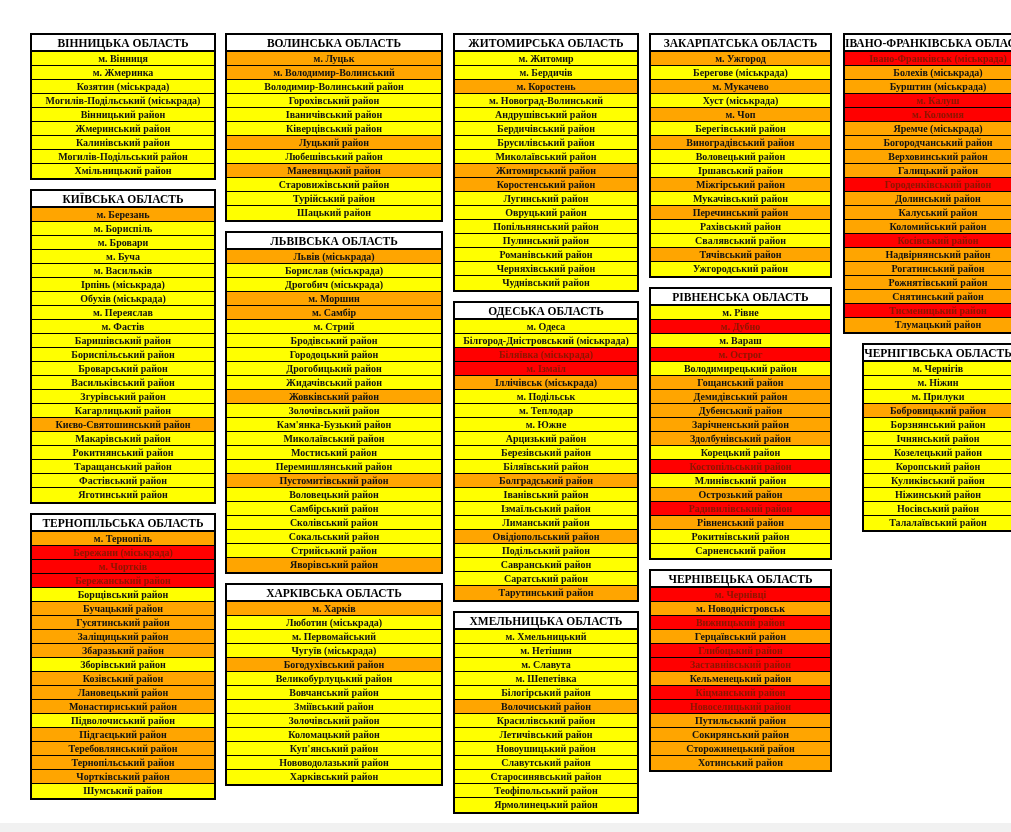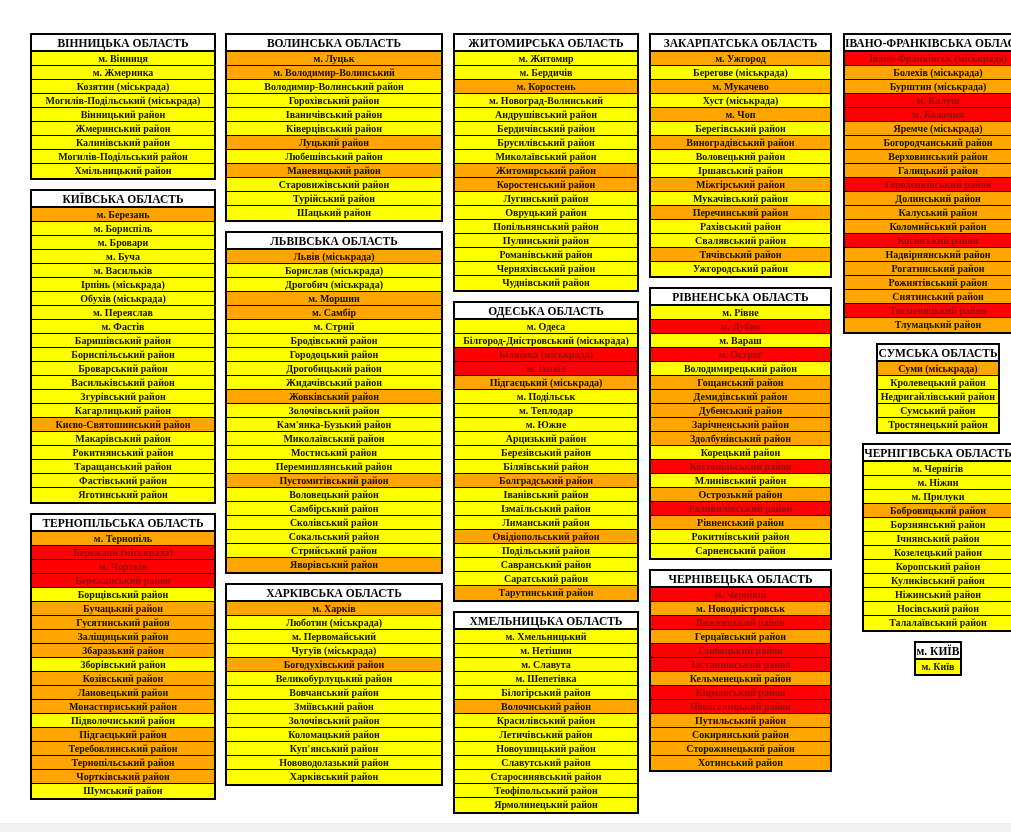--- a/index.html
+++ b/index.html
@@ -200,21 +200,21 @@
         <div class="row level-yellow">Романівський район</div>
         <div class="row level-yellow">Черняхівський район</div>
         <div class="row level-yellow">Чуднівський район</div>
       </div>
       <div class="oblast-table">
         <div class="oblast-header">ОДЕСЬКА ОБЛАСТЬ</div>
         <div class="row level-yellow">м. Одеса</div>
         <div class="row level-yellow">Білгород-Дністровський (міськрада)</div>
         <div class="row level-red">Біляївка (міськрада)</div>
         <div class="row level-red">м. Ізмаїл</div>
-        <div class="row level-orange">Підгаєцький (міськрада)</div>
+        <div class="row level-orange">Іллічівськ (міськрада)</div>
         <div class="row level-yellow">м. Подільськ</div>
         <div class="row level-yellow">м. Теплодар</div>
         <div class="row level-yellow">м. Южне</div>
         <div class="row level-yellow">Арцизький район</div>
         <div class="row level-yellow">Березівський район</div>
         <div class="row level-yellow">Біляївський район</div>
         <div class="row level-orange">Болградський район</div>
         <div class="row level-yellow">Іванівський район</div>
         <div class="row level-yellow">Ізмаїльський район</div>
         <div class="row level-yellow">Лиманський район</div>
@@ -317,41 +317,29 @@
         <div class="row level-orange">Коломийський район</div>
         <div class="row level-red">Косівський район</div>
         <div class="row level-orange">Надвірнянський район</div>
         <div class="row level-orange">Рогатинський район</div>
         <div class="row level-orange">Рожнятівський район</div>
         <div class="row level-orange">Снятинський район</div>
         <div class="row level-red">Тисменицький район</div>
         <div class="row level-orange">Тлумацький район</div>
       </div>
       <div class="oblast-table">
-        <div class="oblast-header">СУМСЬКА ОБЛАСТЬ</div>
-        <div class="row level-orange">Суми (міськрада)</div>
-        <div class="row level-yellow">Кролевецький район</div>
-        <div class="row level-yellow">Недригайлівський район</div>
-        <div class="row level-yellow">Сумський район</div>
-        <div class="row level-yellow">Тростянецький район</div>
-      </div>
-      <div class="oblast-table">
         <div class="oblast-header">ЧЕРНІГІВСЬКА ОБЛАСТЬ</div>
         <div class="row level-yellow">м. Чернігів</div>
         <div class="row level-yellow">м. Ніжин</div>
         <div class="row level-yellow">м. Прилуки</div>
         <div class="row level-orange">Бобровицький район</div>
         <div class="row level-yellow">Борзнянський район</div>
         <div class="row level-yellow">Ічнянський район</div>
         <div class="row level-yellow">Козелецький район</div>
         <div class="row level-yellow">Коропський район</div>
         <div class="row level-yellow">Куликівський район</div>
         <div class="row level-yellow">Ніжинський район</div>
         <div class="row level-yellow">Носівський район</div>
         <div class="row level-yellow">Талалаївський район</div>
       </div>
-      <div class="oblast-table">
-        <div class="oblast-header">м. КИЇВ</div>
-        <div class="row level-yellow">м. Київ</div>
-      </div>
     </div>
   </div>
 <div class="page-edge-bottom"></div>
 
 </body></html>

